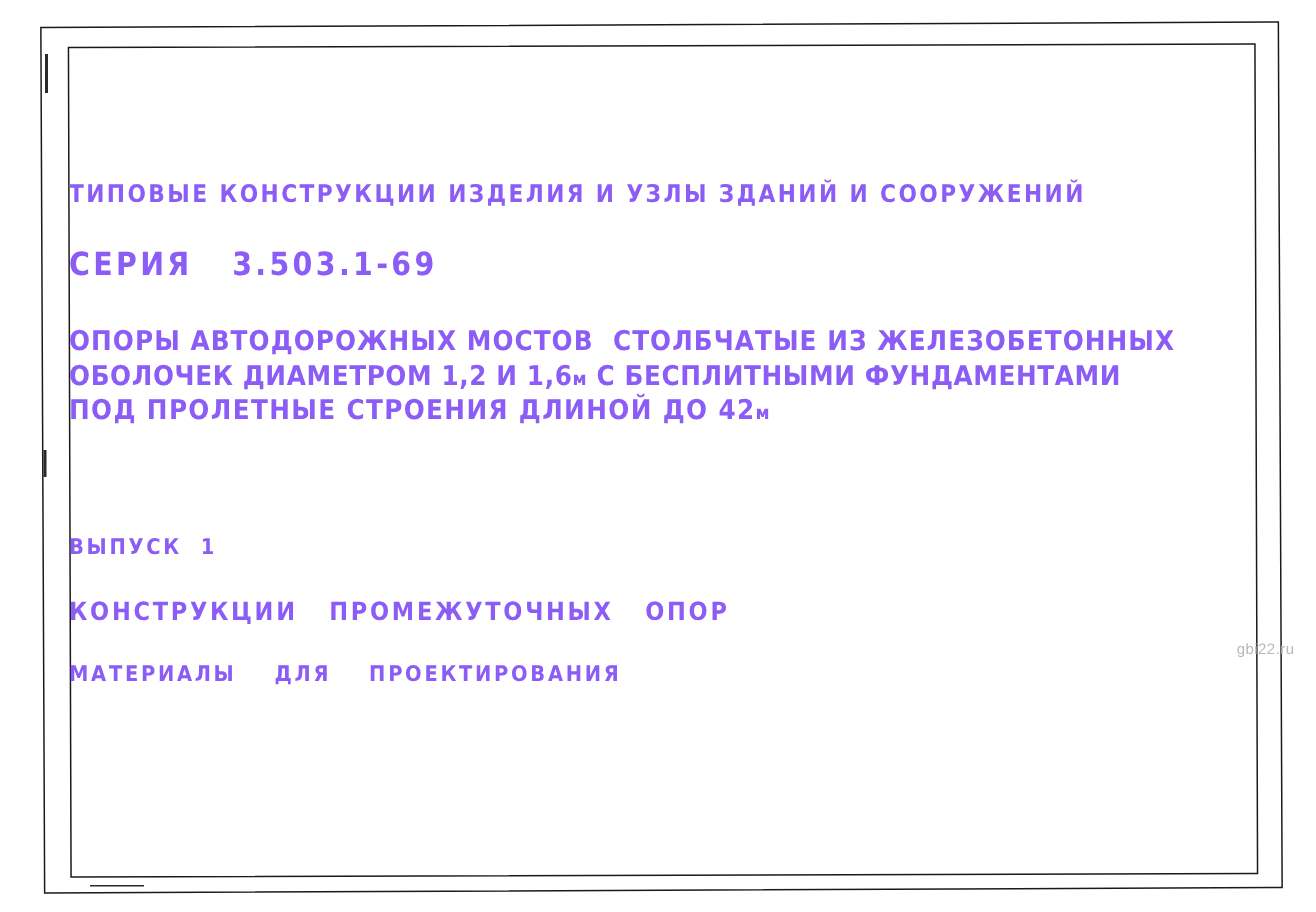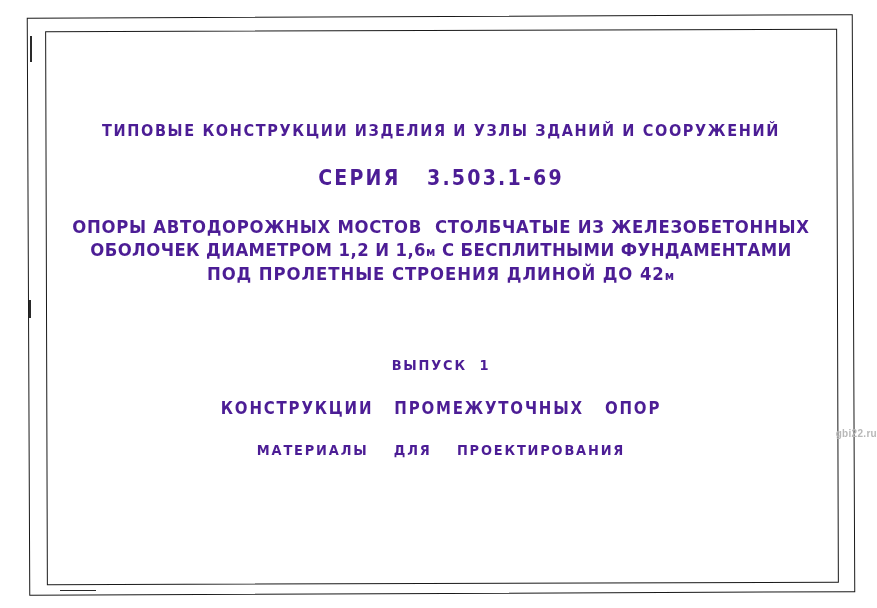--- a/index.html
+++ b/index.html
@@ -44,22 +44,22 @@
     position: absolute;
     background: #2a2a2a;
   }
 
   #content {
     position: absolute;
     left: 46px;
     top: 30px;
     width: 790px;
     height: 540px;
-    text-align: center;
-    color: #4c1d95;
+    text-align: left;
+    color: #8b5cf6;
   }
 
   .line {
     font-family: "DejaVu Sans", sans-serif;
     font-weight: 600;
     white-space: pre;
     line-height: 1.15;
   }
 
   #header-line {
@@ -103,27 +103,26 @@
 
   #purpose-line {
     margin-top: 26px;
     font-size: 13px;
     letter-spacing: 1.8px;
     transform: scaleY(1.1);
   }
 
   #watermark {
     position: absolute;
-    right: 0;
+    right: 14px;
     top: 428px;
     font-family: "Liberation Sans", sans-serif;
     font-size: 10px;
     color: #b8b8b8;
     letter-spacing: 0.3px;
-    font-weight: bold;
   }
 </style>
 </head>
 <body>
 
 <div id="page">
 
   <div id="outer-frame"></div>
   <div id="inner-frame"></div>
 

